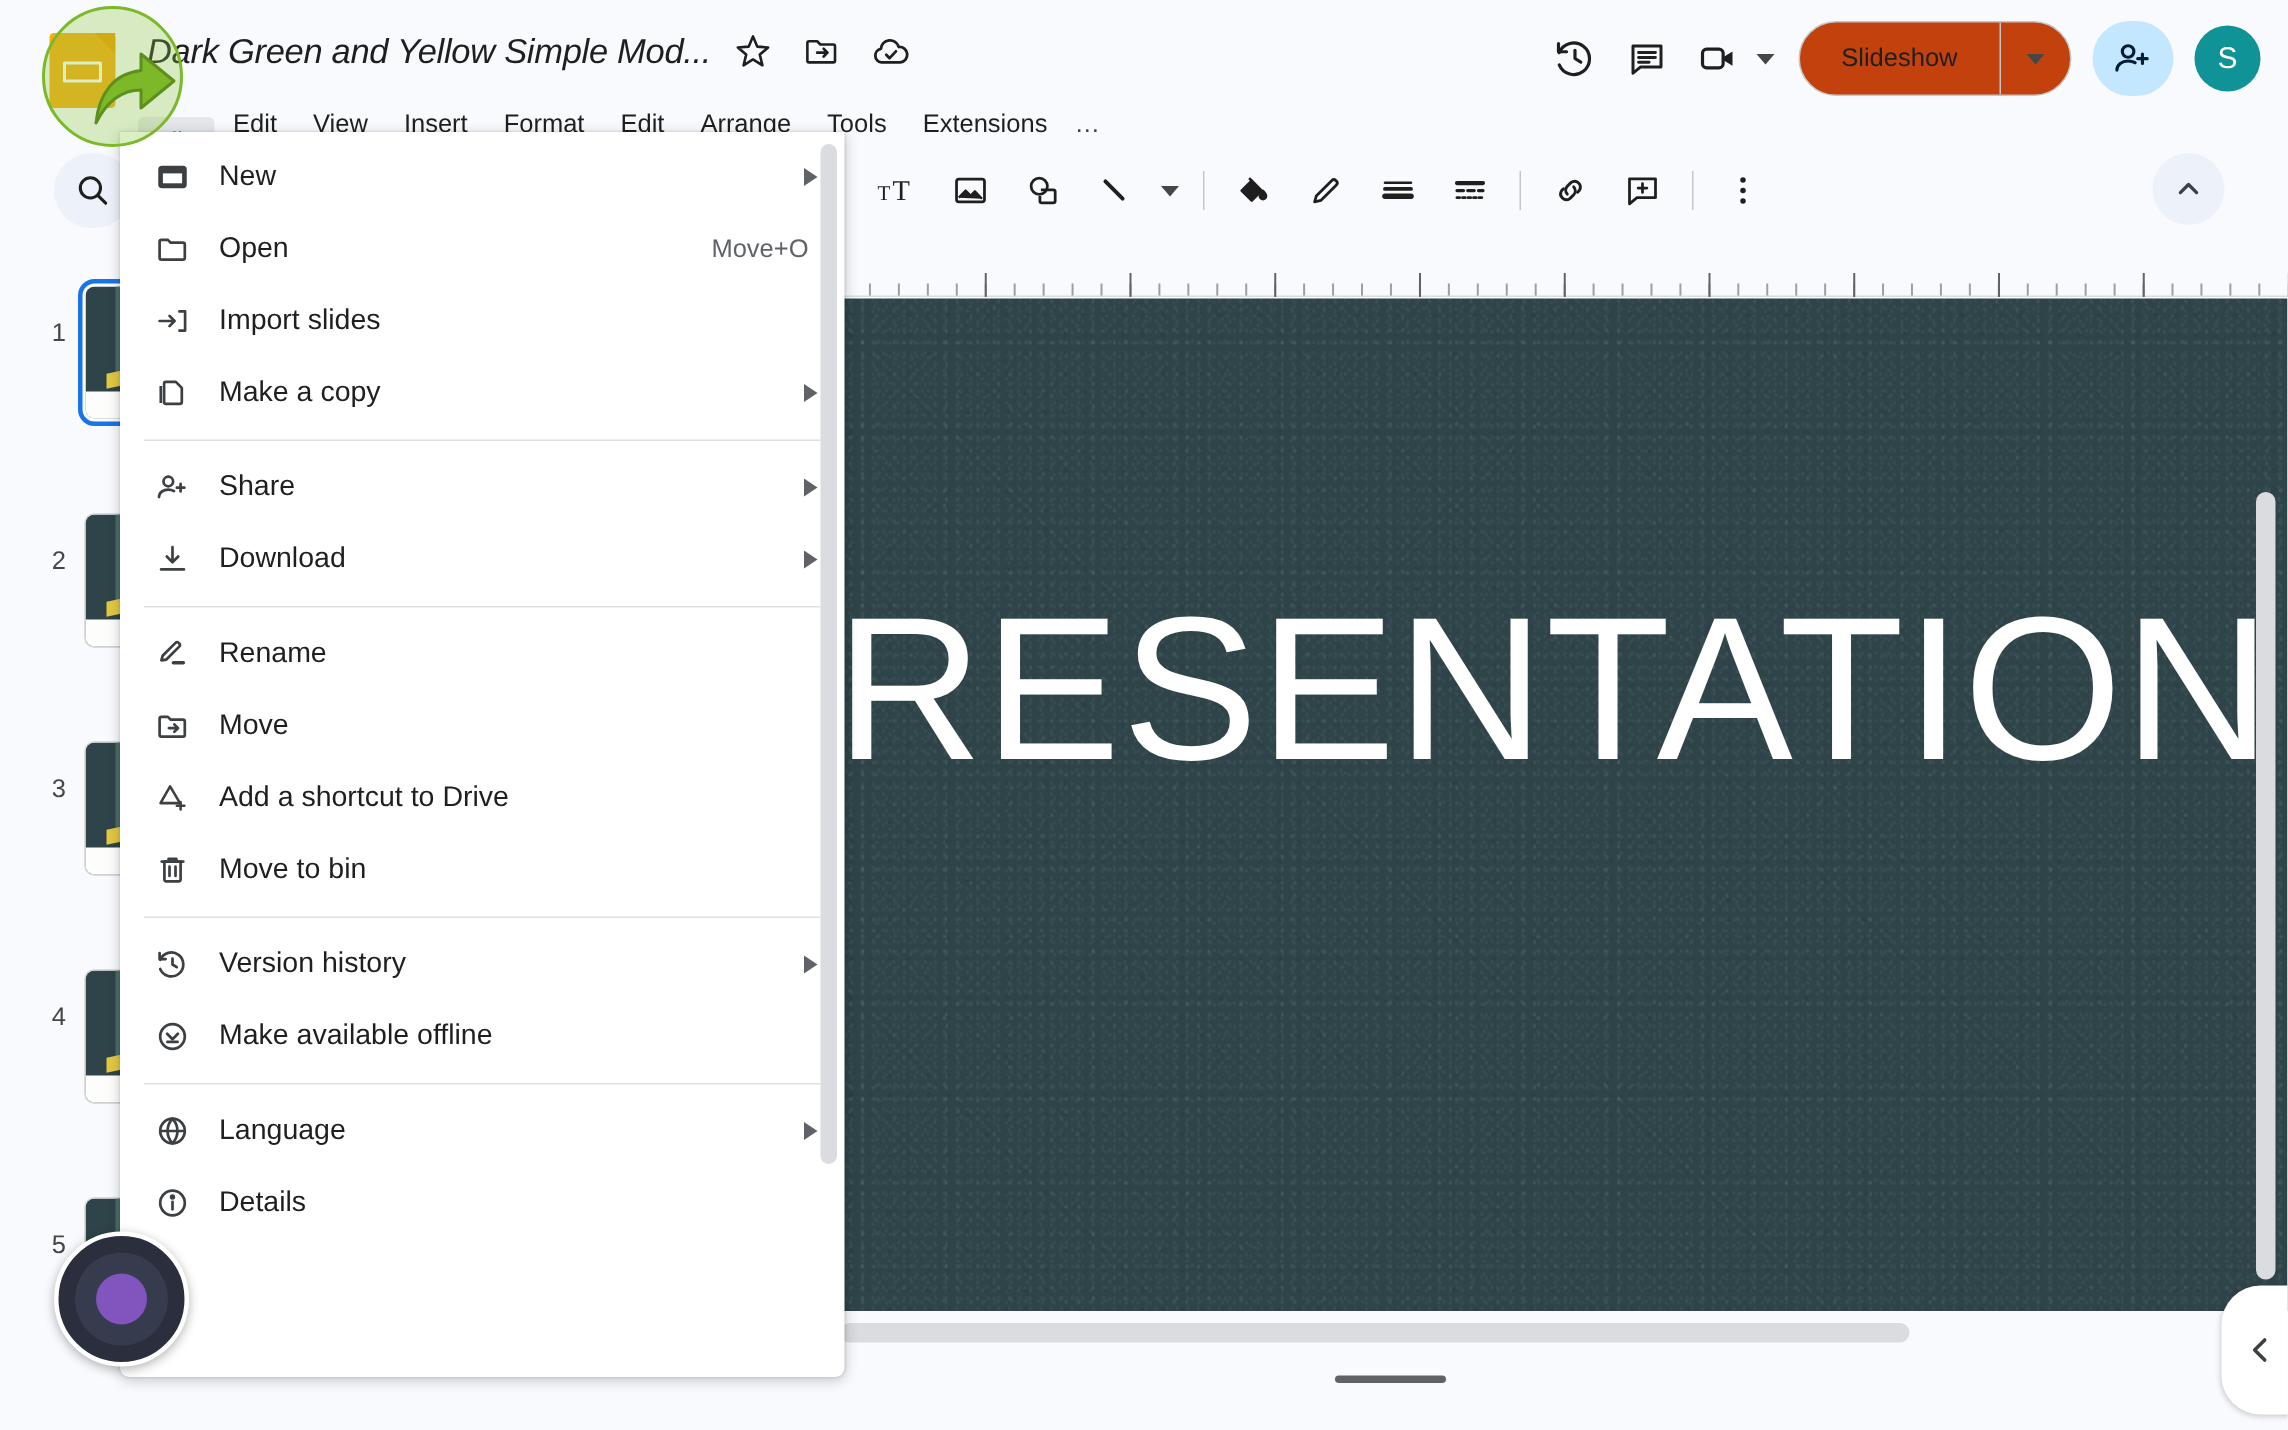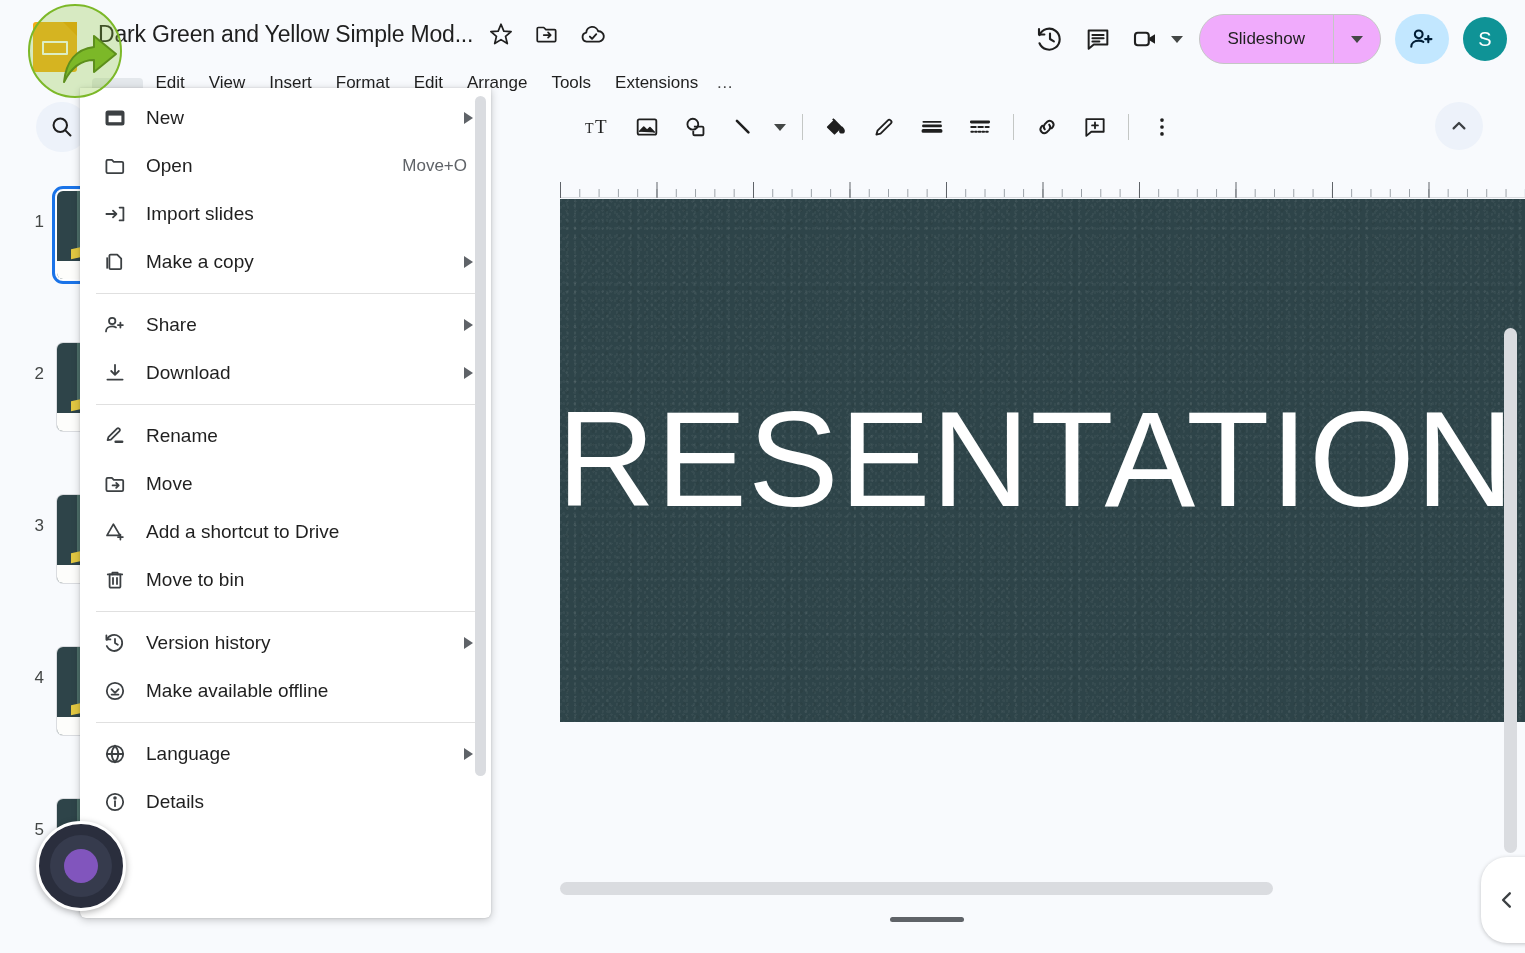--- a/index.html
+++ b/index.html
@@ -24,21 +24,21 @@
   .slides-logo .fold {
     position: absolute; right: 0; top: 0; width: 14px; height: 14px;
     background: #f0a000;
     clip-path: polygon(0 0, 100% 100%, 100% 0);
   }
   .slides-logo .inner {
     position: absolute; left: 9px; top: 19px; width: 26px; height: 14px;
     border: 2.5px solid #ffffff; border-radius: 1px; background: transparent;
   }
 
-  .title-row { position: absolute; left: 96px; top: 14px; display: flex; align-items: center; gap: 0px; }
+  .title-row { position: absolute; left: 96px; top: 14px; display: flex; align-items: center; gap: 0px; font-style: italic; }
   .doc-title {
     font-size: 23px; color: #1f1f1f; letter-spacing: -0.2px;
     white-space: nowrap; line-height: 34px; padding: 0 2px;
   }
   .title-icon {
     width: 40px; height: 40px; display: flex; align-items: center; justify-content: center;
     border-radius: 50%; margin-left: 6px;
   }
   .title-icon svg { display: block; }
 
@@ -53,21 +53,21 @@
   .right-tools { position: absolute; right: 18px; top: 14px; display: flex; align-items: center; gap: 0px; }
   .rt-btn {
     width: 48px; height: 48px; border-radius: 50%;
     display: flex; align-items: center; justify-content: center;
   }
   .rt-cam { display: flex; align-items: center; gap: 1px; padding-right: 4px; }
   .caret-dn { width: 0; height: 0; border-left: 6px solid transparent; border-right: 6px solid transparent; border-top: 7px solid #444746; }
 
   .slideshow-group {
     display: flex; align-items: stretch; height: 50px; margin-left: 12px;
-    border: 1px solid #c4c7c5; border-radius: 25px; overflow: hidden; background: #f0abfc;
+    border: 1px solid #c4c7c5; border-radius: 25px; overflow: hidden; background: #c2410c;
   }
   .slideshow-btn {
     display: flex; align-items: center; padding: 0 28px;
     font-size: 17px; color: #1f1f1f; white-space: nowrap;
   }
   .slideshow-div { width: 1px; background: #c4c7c5; }
   .slideshow-caret { display: flex; align-items: center; justify-content: center; width: 46px; }
 
   .share-btn {
     width: 54px; height: 50px; border-radius: 25px; background: #c2e7ff;
@@ -117,21 +117,21 @@
       #9aa0a6 0px, #9aa0a6 1px, transparent 1px, transparent 19.3px);
     background-position: 0 9px; background-size: 19.3px 9px; background-repeat: repeat-x;
   }
   .ruler::after {
     content: ""; position: absolute; left: 0; top: 2px; width: 100%; height: 16px;
     background-image: repeating-linear-gradient(to right,
       #5f6368 0px, #5f6368 1px, transparent 1px, transparent 96.5px);
     background-position: 0 0; background-size: 96.5px 16px; background-repeat: repeat-x;
   }
   .slide-canvas {
-    position: absolute; left: 0; top: 19px; width: 965px; height: 523px;
+    position: absolute; left: 0; top: 19px; width: 965px; height: 675px;
     background:
       radial-gradient(circle at 12% 20%, rgba(255,255,255,0.045) 0 1.2px, transparent 1.4px),
       radial-gradient(circle at 35% 62%, rgba(255,255,255,0.04) 0 1.4px, transparent 1.6px),
       radial-gradient(circle at 72% 30%, rgba(255,255,255,0.045) 0 1.1px, transparent 1.3px),
       radial-gradient(circle at 55% 85%, rgba(0,0,0,0.05) 0 1.6px, transparent 1.8px),
       radial-gradient(circle at 88% 70%, rgba(255,255,255,0.035) 0 1.3px, transparent 1.5px),
       #2e4449;
     background-size: 7px 7px, 11px 11px, 9px 9px, 13px 13px, 8px 8px, 100% 100%;
     overflow: hidden;
   }
@@ -155,21 +155,21 @@
   }
   .panel-collapse {
     position: absolute; right: -8px; bottom: 10px; width: 52px; height: 86px;
     background: #ffffff; border-radius: 26px 0 0 26px;
     box-shadow: 0 1px 4px rgba(0,0,0,0.22);
     display: flex; align-items: center; justify-content: center;
   }
 
   
   .dropdown {
-    position: absolute; left: 80px; top: 88px; width: 411px; height: 830px;
+    position: absolute; left: 80px; top: 88px; width: 483px; height: 830px;
     background: #ffffff; border-radius: 0 0 6px 6px;
     box-shadow: 0 2px 9px rgba(0,0,0,0.22), 0 0 2px rgba(0,0,0,0.16);
     overflow: hidden; z-index: 50;
   }
   .dd-list { position: relative; padding: 6px 0 0 0; }
   .dd-item {
     display: flex; align-items: center; height: 48px; padding: 0 18px 0 22px;
     position: relative;
   }
   .dd-ic { width: 26px; height: 26px; display: flex; align-items: center; justify-content: center; margin-right: 18px; flex: none; }

